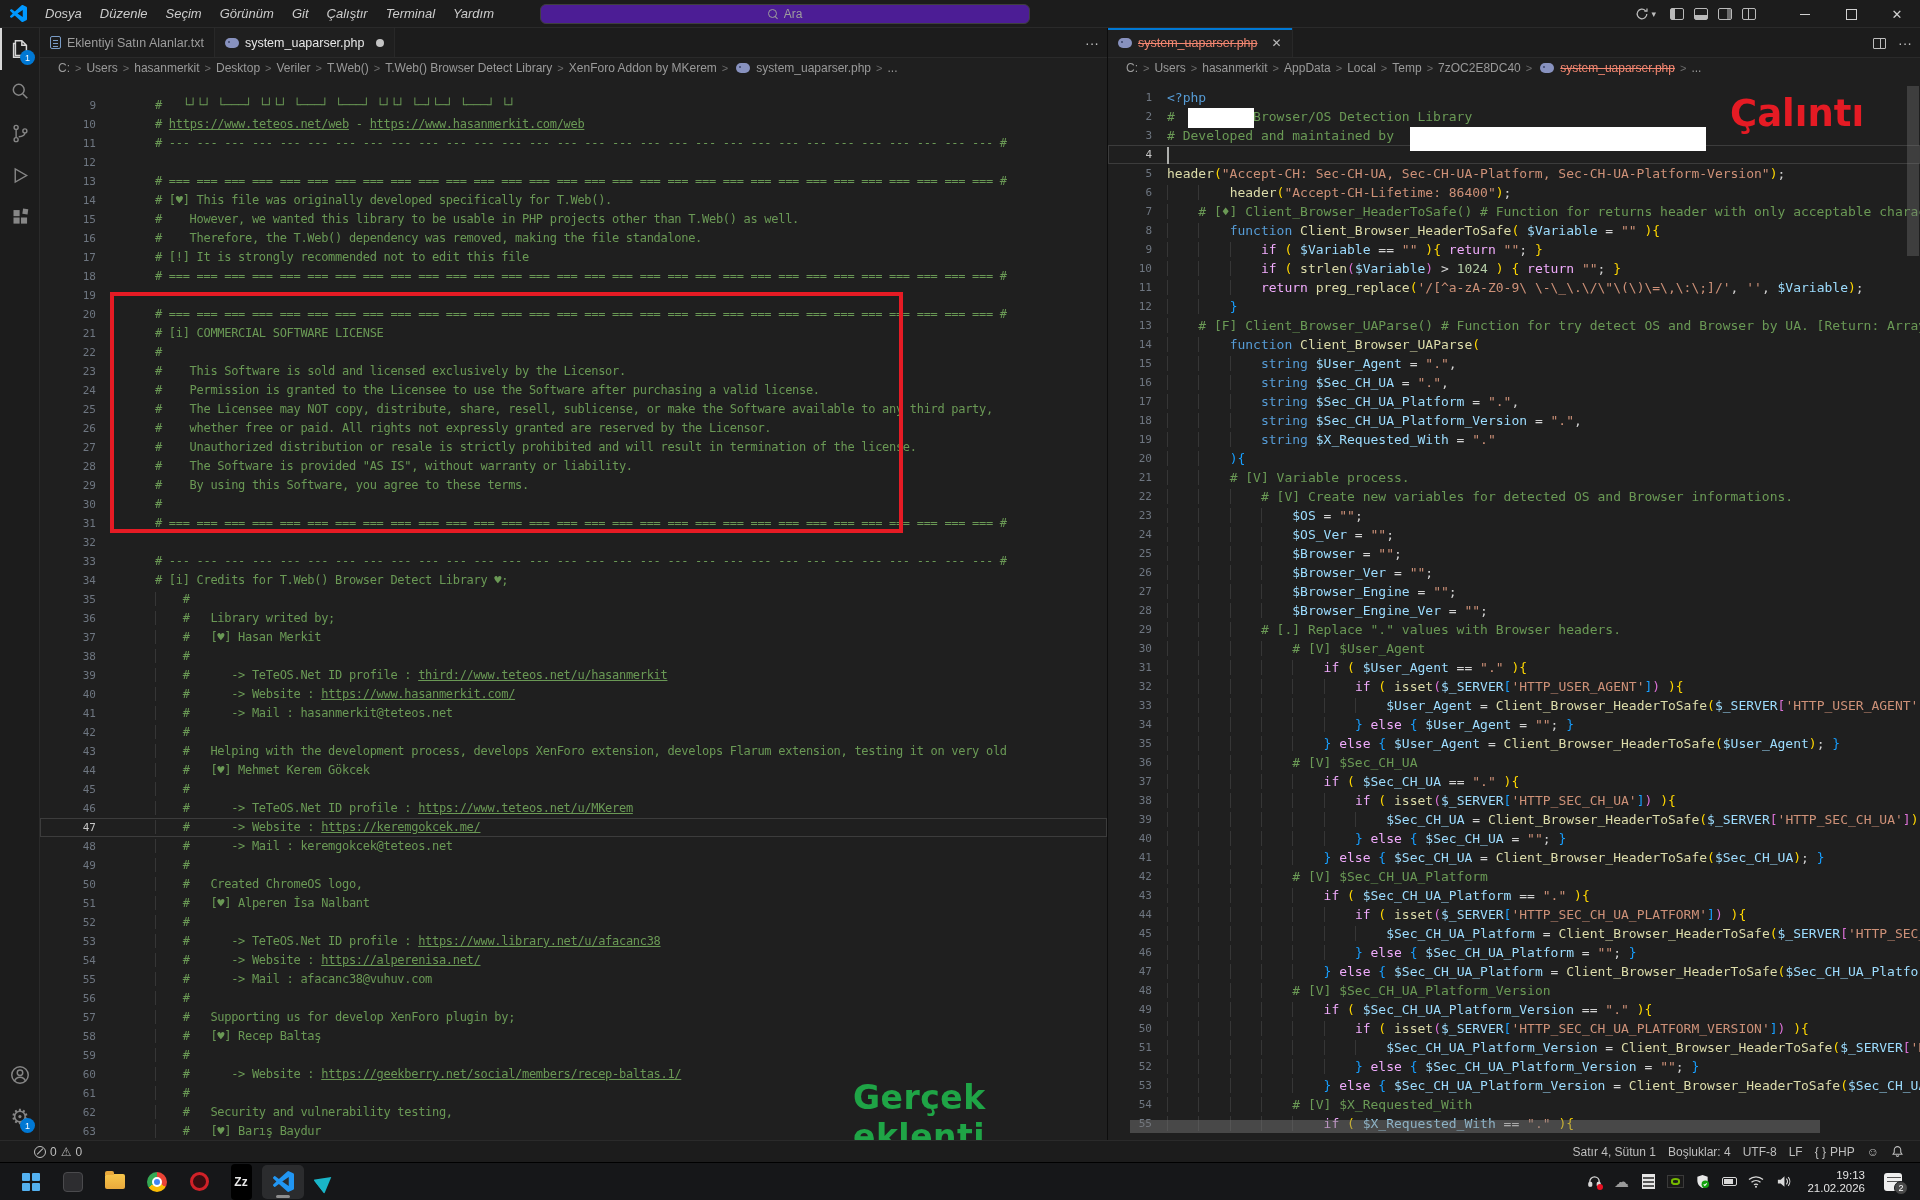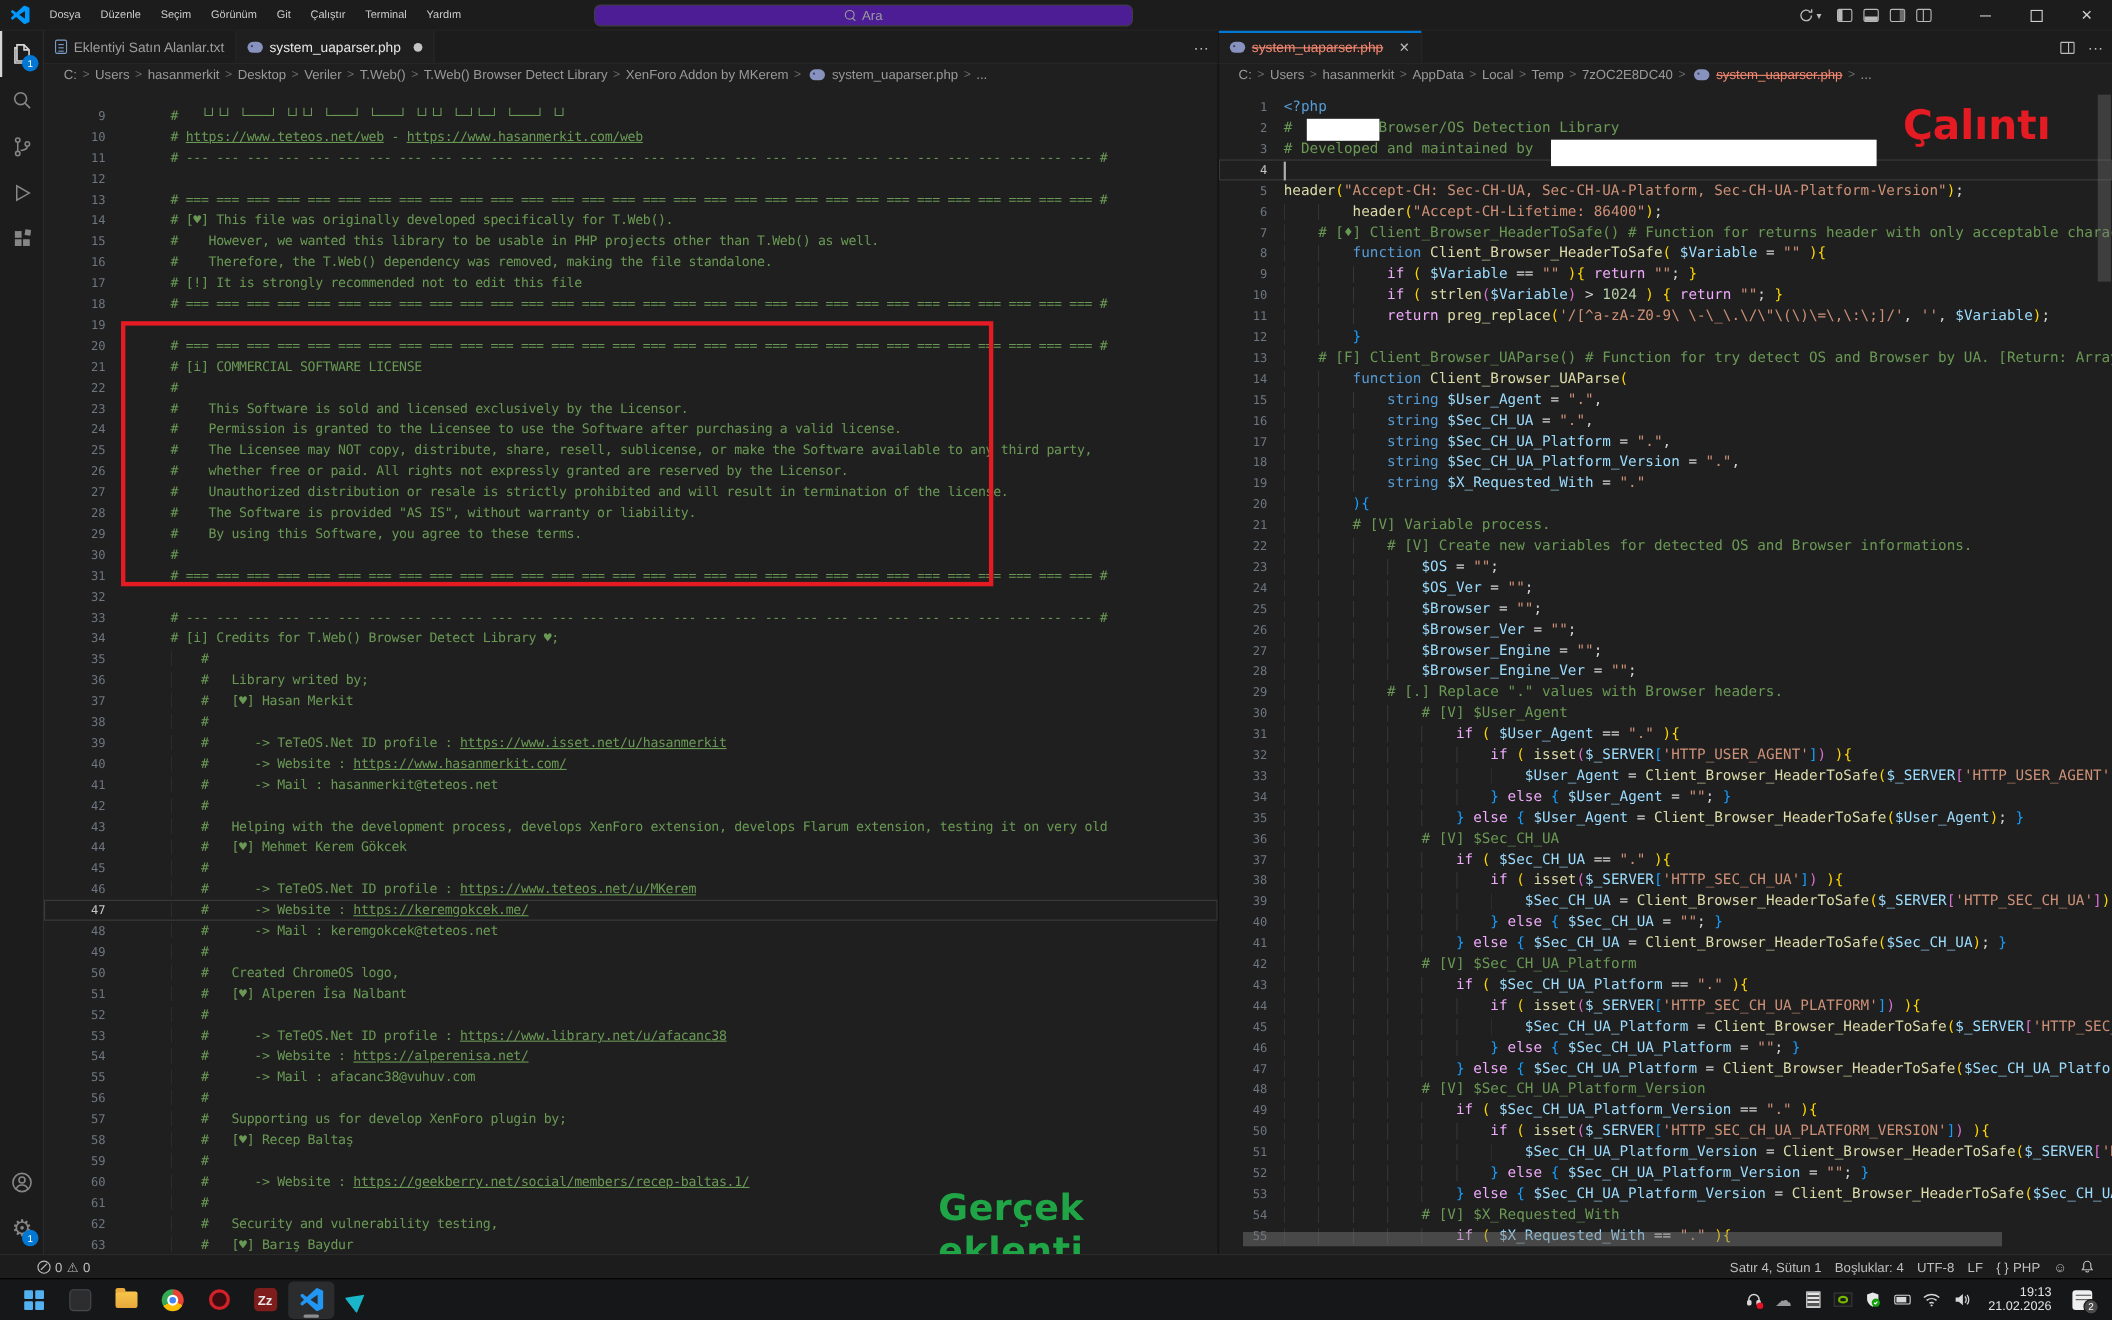--- a/index.html
+++ b/index.html
@@ -7,21 +7,21 @@
   .screen {
     position:relative; width:1920px; height:1200px; overflow:hidden;
     background:#1f1f1f; font-family:"Liberation Sans","DejaVu Sans",sans-serif;
     color:#cccccc; font-size:13px; -webkit-font-smoothing:antialiased;
   }
   
   .titlebar { position:absolute; top:0; left:0; right:0; height:28px; background:#1c1c1c;
     border-bottom:1px solid #2a2a2a; display:flex; align-items:center; }
   .vscode-logo { width:17px; height:17px; margin:0 9px 0 10px; flex:0 0 auto; }
   .menubar { display:flex; }
-  .menu-item { padding:0 9px; line-height:28px; color:#cccccc; font-size:10px; cursor:default; }
+  .menu-item { padding:0 9px; line-height:28px; color:#cccccc; font-size:13px; cursor:default;font-style:italic; }
   .nav-arrows { margin-left:168px; display:flex; gap:14px; color:#cfcfcf; font-size:15px; }
   .nav-arrows .fwd { color:#6a6a6a; }
   .searchbox { position:absolute; left:540px; top:4px; width:490px; height:20px; background:#4c1d95;
     border:1px solid #3f3f3f; border-radius:6px; display:flex; align-items:center; justify-content:center;
     color:#9d9d9d; font-size:12px; gap:6px; }
   .mag { width:10px; height:10px; position:relative; display:inline-block; }
   .mag::before { content:""; position:absolute; width:7px; height:7px; border:1.4px solid #9d9d9d; border-radius:50%; }
   .mag::after { content:""; position:absolute; width:4px; height:1.4px; background:#9d9d9d; transform:rotate(45deg); left:6px; top:8px; }
   .title-right { position:absolute; right:0; top:0; height:28px; display:flex; align-items:center; }
   .sync-wrap { display:flex; align-items:center; color:#bdbdbd; margin-right:14px; gap:2px; }
@@ -106,21 +106,21 @@
   .tb-slot.open { background:#2b2c2e; }
   .start-grid { width:18px; height:18px; display:grid; grid-template-columns:8px 8px; grid-template-rows:8px 8px; gap:2px; }
   .start-grid span { background:#53b1f0; border-radius:1px; }
   .folder { width:20px; height:15px; background:linear-gradient(#f7c64b,#e9a93c); border-radius:2px; position:relative; }
   .folder::before { content:""; position:absolute; top:-3px; left:0; width:9px; height:4px; background:#e9a93c; border-radius:2px 2px 0 0; }
   .chrome { width:20px; height:20px; border-radius:50%;
     background:conic-gradient(#ea4335 0 33%, #fbbc05 33% 66%, #34a853 66%); position:relative; }
   .chrome::before { content:""; position:absolute; inset:5px; background:#4285f4; border:2px solid #fff; border-radius:50%; }
   .redapp { width:19px; height:19px; border-radius:50%; border:3px solid #d22128; background:#3a0d10; }
   .darkapp { width:20px; height:20px; border-radius:4px; background:#2d2d30; border:1px solid #4a4a4d; }
-  .zz { width:21px; height:21px; border-radius:4px; background:#7f1d1d; color:#e8e8e8; font-weight:bold; font-size:12px;
+  .zz { width:21px; height:36px; border-radius:4px; background:#000000; color:#e8e8e8; font-weight:bold; font-size:12px;
     display:flex; align-items:center; justify-content:center; }
   .teal-dart { width:0; height:0; border-left:9px solid transparent; border-right:9px solid transparent; border-bottom:16px solid #19b5c8; transform:rotate(52deg); border-radius:2px; }
   .tray { margin-left:auto; display:flex; align-items:center; gap:9px; }
   .tray-ic { width:18px; height:18px; display:flex; align-items:center; justify-content:center; position:relative; color:#d8d8d8; }
   .reddot { position:absolute; right:0; bottom:1px; width:6px; height:6px; border-radius:50%; background:#e81123; }
   .doc-ic { width:13px; height:15px; background:repeating-linear-gradient(#e6e6e6 0 2px, #555 2px 4px); border:1px solid #e6e6e6; }
   .nv-ic { width:17px; height:13px; background:#1a1a1a; border:1px solid #3a3a3a; display:flex; align-items:center; justify-content:center; }
   .nv-ic i { width:9px; height:7px; border:2px solid #76b900; border-radius:50% / 40%; display:block; }
   .batt { width:15px; height:9px; border:1px solid #d8d8d8; border-radius:2px; position:relative; }
   .batt::before { content:""; position:absolute; left:1px; top:1px; bottom:1px; width:9px; background:#d8d8d8; }
@@ -291,21 +291,21 @@
             <div class="line"><span class="ln">29</span><span class="txt"><span class="cmt">#    By using this Software, you agree to these terms.</span></span></div>
             <div class="line"><span class="ln">30</span><span class="txt"><span class="cmt">#</span></span></div>
             <div class="line"><span class="ln">31</span><span class="txt"><span class="cmt"># === === === === === === === === === === === === === === === === === === === === === === === === === === === === === === #</span></span></div>
             <div class="line"><span class="ln">32</span><span class="txt"></span></div>
             <div class="line"><span class="ln">33</span><span class="txt"><span class="cmt"># --- --- --- --- --- --- --- --- --- --- --- --- --- --- --- --- --- --- --- --- --- --- --- --- --- --- --- --- --- --- #</span></span></div>
             <div class="line"><span class="ln">34</span><span class="txt"><span class="cmt"># [i] Credits for T.Web() Browser Detect Library ♥;</span></span></div>
             <div class="line"><span class="ln">35</span><span class="txt"><span class="ig">    </span><span class="cmt">#</span></span></div>
             <div class="line"><span class="ln">36</span><span class="txt"><span class="ig">    </span><span class="cmt">#   Library writed by;</span></span></div>
             <div class="line"><span class="ln">37</span><span class="txt"><span class="ig">    </span><span class="cmt">#   [♥] Hasan Merkit</span></span></div>
             <div class="line"><span class="ln">38</span><span class="txt"><span class="ig">    </span><span class="cmt">#</span></span></div>
-            <div class="line"><span class="ln">39</span><span class="txt"><span class="ig">    </span><span class="cmt">#      -&gt; TeTeOS.Net ID profile : <span class="url">https://www.isset.net/u/hasanmerkit</span></span></span></div>
+            <div class="line"><span class="ln">39</span><span class="txt"><span class="ig">    </span><span class="cmt">#      -&gt; TeTeOS.Net ID profile : <span class="url">third://www.teteos.net/u/hasanmerkit</span></span></span></div>
             <div class="line"><span class="ln">40</span><span class="txt"><span class="ig">    </span><span class="cmt">#      -&gt; Website : <span class="url">https://www.hasanmerkit.com/</span></span></span></div>
             <div class="line"><span class="ln">41</span><span class="txt"><span class="ig">    </span><span class="cmt">#      -&gt; Mail : hasanmerkit@teteos.net</span></span></div>
             <div class="line"><span class="ln">42</span><span class="txt"><span class="ig">    </span><span class="cmt">#</span></span></div>
             <div class="line"><span class="ln">43</span><span class="txt"><span class="ig">    </span><span class="cmt">#   Helping with the development process, develops XenForo extension, develops Flarum extension, testing it on very old</span></span></div>
             <div class="line"><span class="ln">44</span><span class="txt"><span class="ig">    </span><span class="cmt">#   [♥] Mehmet Kerem Gökcek</span></span></div>
             <div class="line"><span class="ln">45</span><span class="txt"><span class="ig">    </span><span class="cmt">#</span></span></div>
             <div class="line"><span class="ln">46</span><span class="txt"><span class="ig">    </span><span class="cmt">#      -&gt; TeTeOS.Net ID profile : <span class="url">https://www.teteos.net/u/MKerem</span></span></span></div>
             <div class="line current"><span class="ln">47</span><span class="txt"><span class="ig">    </span><span class="cmt">#      -&gt; Website : <span class="url">https://keremgokcek.me/</span></span></span></div>
             <div class="line"><span class="ln">48</span><span class="txt"><span class="ig">    </span><span class="cmt">#      -&gt; Mail : keremgokcek@teteos.net</span></span></div>
             <div class="line"><span class="ln">49</span><span class="txt"><span class="ig">    </span><span class="cmt">#</span></span></div>

